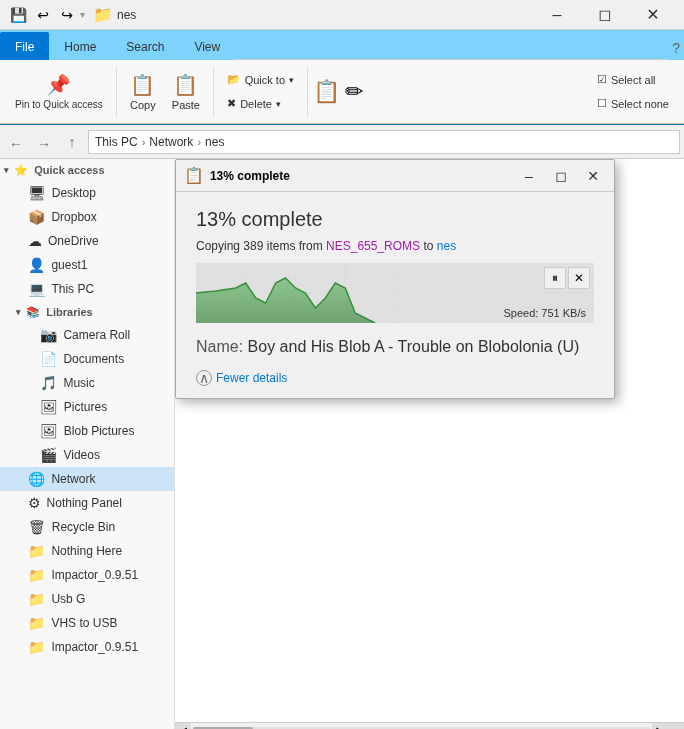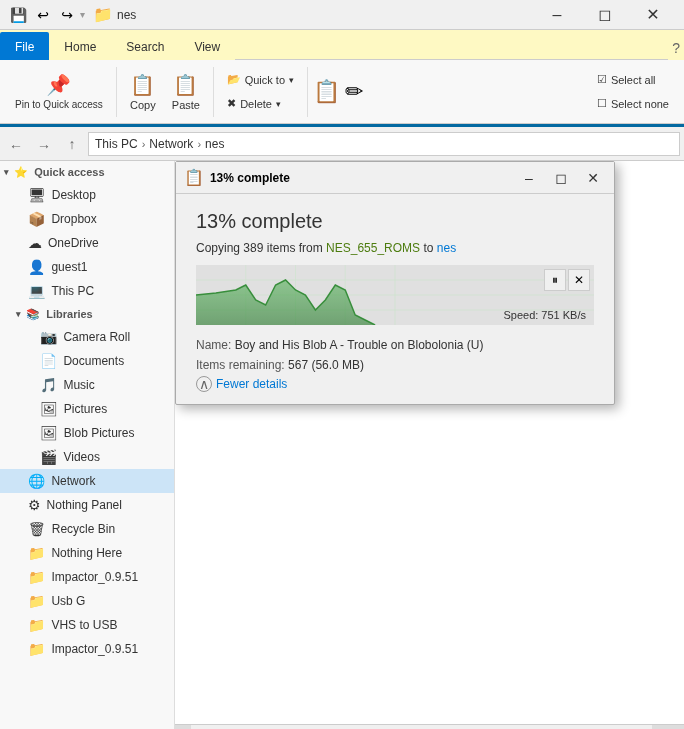--- a/index.html
+++ b/index.html
@@ -20,22 +20,22 @@
     .title-bar-btn {
       width: 46px; height: 30px; border: none; background: transparent;
       cursor: pointer; font-size: 16px; display: flex; align-items: center; justify-content: center;
       color: #333;
     }
     .title-bar-qat { display: flex; align-items: center; gap: 2px; margin-right: 8px; }
     .qat-btn { width: 22px; height: 22px; border: none; background: transparent; cursor: pointer; font-size: 14px; display: flex; align-items: center; justify-content: center; }
 
     
     .ribbon {
-      background: #fef9c3;
-      border-bottom: 3px solid #0369a1;
+      background: #7dd3fc;
+      border-bottom: 1px solid #0369a1;
     }
     .ribbon-tabs {
       display: flex;
       height: 30px;
       align-items: flex-end;
     }
     .ribbon-tab {
       padding: 6px 14px;
       font-size: 12px;
       cursor: pointer;
@@ -203,21 +203,21 @@
     .dialog-ctrl-btn {
       width: 26px; height: 24px; border: none; background: transparent;
       cursor: pointer; font-size: 14px; display: flex; align-items: center; justify-content: center;
       color: #333;
     }
     .dialog-body {
       padding: 16px 20px 12px;
     }
     .progress-title { font-size: 20px; font-weight: 300; color: #333; margin-bottom: 8px; }
     .copy-info { font-size: 12px; color: #333; margin-bottom: 10px; }
-    .copy-info .src { color: #4d7c0f; }
+    .copy-info .src { color: #a21caf; }
     .copy-info .dst { color: #0078d4; }
     .progress-bar-container {
       background: #e0e0e0;
       height: 60px;
       margin-bottom: 10px;
       position: relative;
       overflow: hidden;
     }
     .progress-graph {
       position: absolute;
@@ -231,21 +231,21 @@
       right: 8px;
       bottom: 4px;
       font-size: 11px;
       color: #333;
     }
     .prog-btn {
       width: 22px; height: 22px; border: 1px solid #ccc; background: #f0f0f0;
       cursor: pointer; display: flex; align-items: center; justify-content: center;
       font-size: 12px;
     }
-    .file-info { font-size: 12px; color: #333; line-height: 1.7; }
+    .file-info { font-size: 16px; color: #333; line-height: 1.7; margin-bottom: 10px; }
     .file-info .label { color: #555; }
     .fewer-details {
       display: flex;
       align-items: center;
       gap: 4px;
       font-size: 12px;
       color: #0078d4;
       cursor: pointer;
       border: none;
       background: transparent;
@@ -492,24 +492,20 @@
             <button class="prog-btn">⏸</button>
             <button class="prog-btn">✕</button>
           </div>
         </div>
 
         <div class="file-info">
           <div>
             <span class="label">Name:  </span>
             <span>Boy and His Blob A - Trouble on Blobolonia (U)</span>
           </div>
-          <div>
-            <span class="label">Items remaining:  </span>
-            <span>567 (56.0 MB)</span>
-          </div>
         </div>
 
         <button class="fewer-details">
           <span style="font-size:14px; border:1px solid #999; border-radius:50%; width:16px; height:16px; display:inline-flex; align-items:center; justify-content:center; color:#666;">∧</span>
           <span>Fewer details</span>
         </button>
       </div>
     </div>
 
     <div style="position:absolute; bottom:0; left:0; right:0; height:16px; background:#f0f0f0; border-top:1px solid #ccc; display:flex; align-items:center;">

